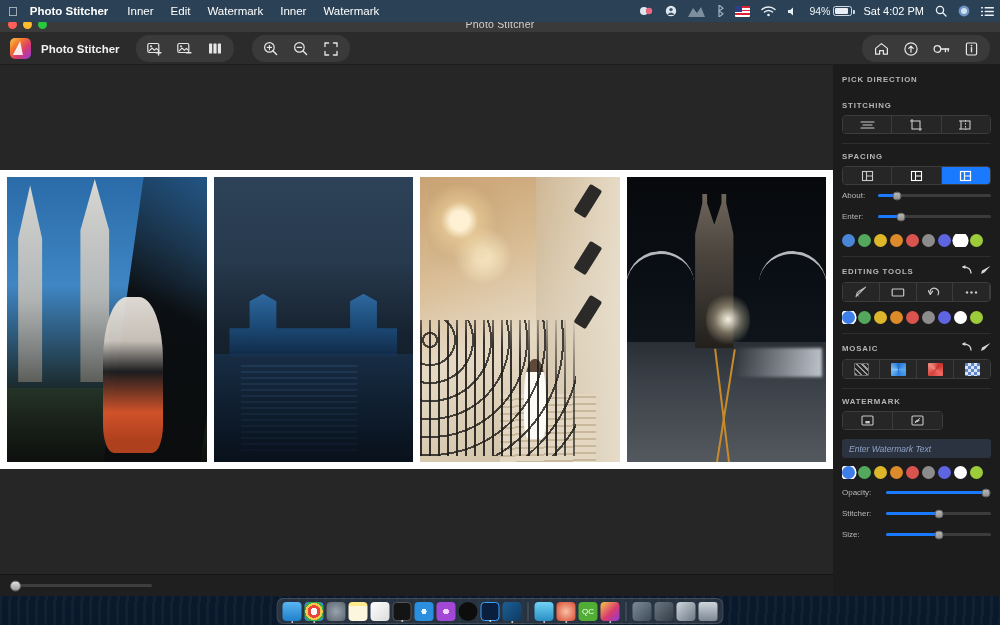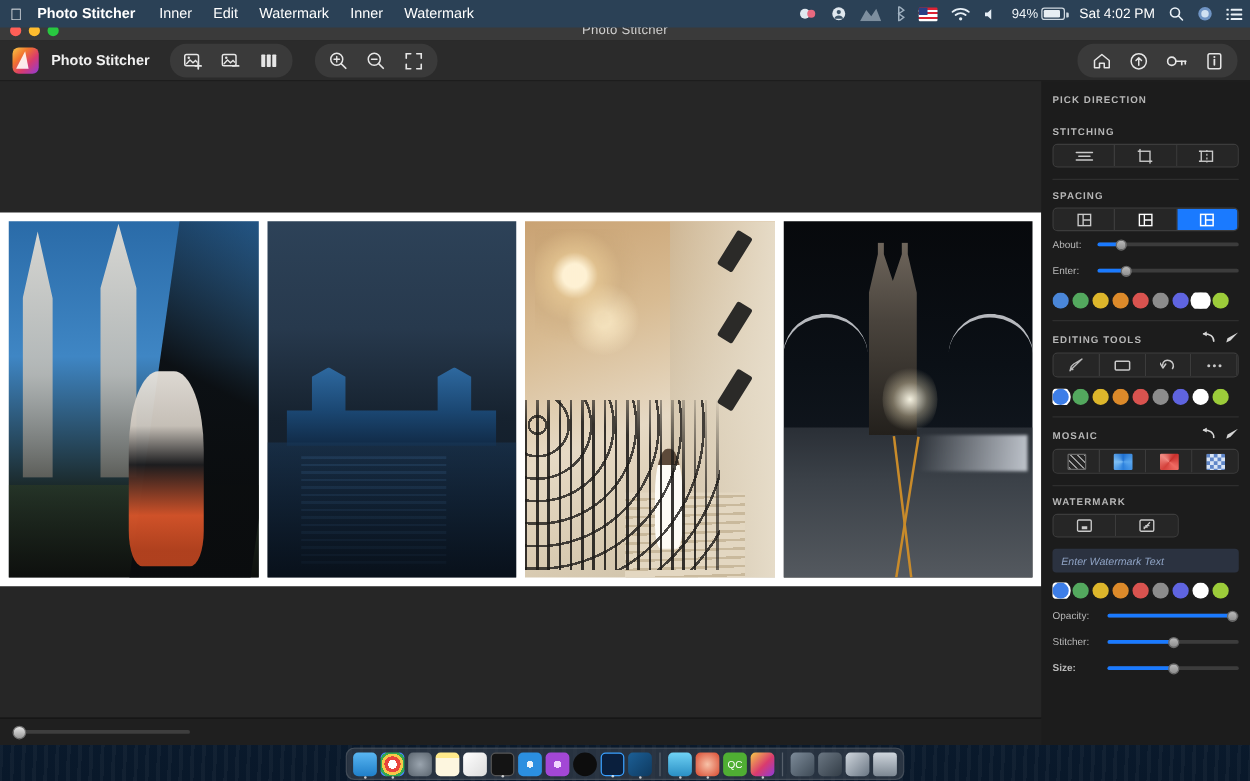--- a/index.html
+++ b/index.html
@@ -732,21 +732,21 @@
           </div>
         </div>
         <div class="sliderrow">
           <label style="width:38px;">Stitcher:</label>
           <div class="track">
             <span class="fill" style="width:50%"></span>
             <span class="knob" style="left:50%"></span>
           </div>
         </div>
         <div class="sliderrow">
-          <label style="width:38px;font-weight:bold;">Size:</label>
+          <label style="width:38px;">Size:</label>
           <div class="track">
             <span class="fill" style="width:50%"></span>
             <span class="knob" style="left:50%"></span>
           </div>
         </div>
 
       </div>
     </div>
 
   </div>

